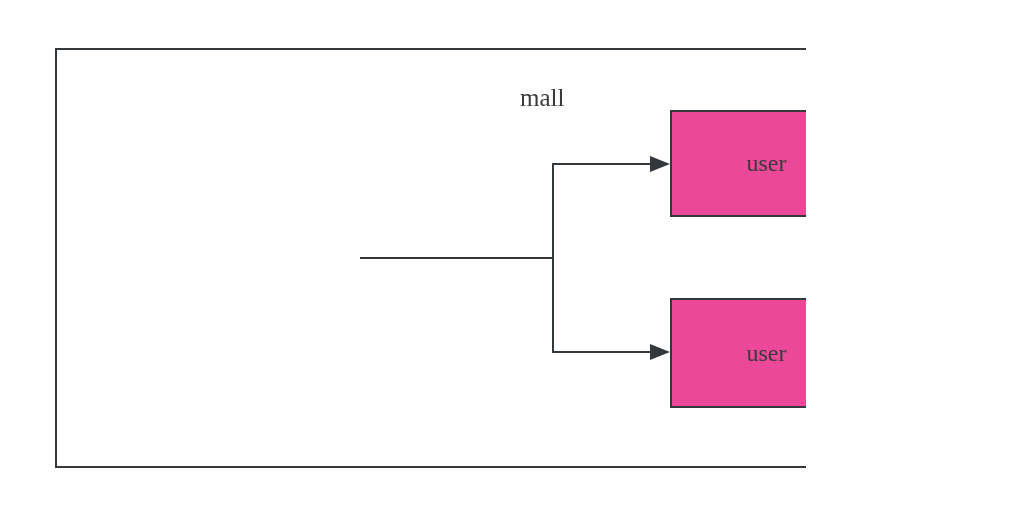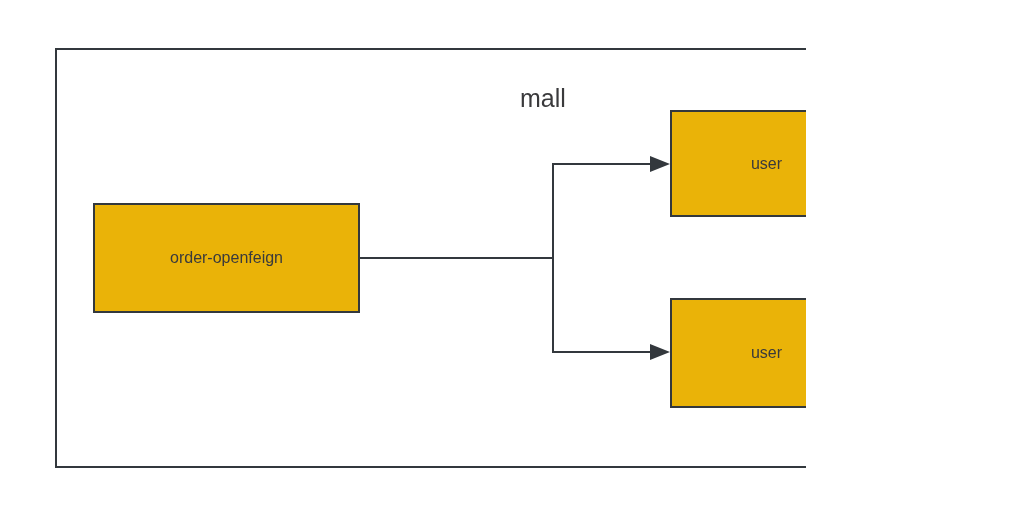--- a/index.html
+++ b/index.html
@@ -5,43 +5,43 @@
   html, body {
     margin: 0;
     padding: 0;
     background: #ffffff;
   }
   .canvas {
     position: relative;
     width: 806px;
     height: 519px;
     background: #ffffff;
-    font-family: Liberation Sans, sans-serif;
+    font-family: Liberation Serif, serif;
     color: #3a3a3c;
     overflow: hidden;
     border-radius: 6px;
   }
   .boundary {
     position: absolute;
     left: 55px;
     top: 48px;
     width: 913px;
     height: 416px;
     border: 2px solid #33383d;
     background: #ffffff;
     box-sizing: content-box;
   }
   .node {
     position: absolute;
     border: 2px solid #33383d;
-    background: #eab308;
+    background: #ec4899;
     display: flex;
     align-items: center;
     justify-content: center;
-    font-size: 16px;
+    font-size: 24px;
     color: #3a3a3c;
     box-sizing: border-box;
   }
   .node-order {
     left: 93px;
     top: 203px;
     width: 267px;
     height: 110px;
   }
   .node-user-top {
@@ -123,23 +123,20 @@
 </style>
 </head>
 <body>
 
 <div class="canvas">
 
   <div class="boundary"></div>
 
   <div class="container-label">mall</div>
 
-  <div class="node node-order">
-    <span>order-openfeign</span>
-  </div>
 
   <div class="line line-feign"></div>
 
   <div class="line line-vertical"></div>
 
   <div class="line line-branch-top"></div>
   <div class="arrowhead arrowhead-top"></div>
 
   <div class="line line-branch-bottom"></div>
   <div class="arrowhead arrowhead-bottom"></div>

